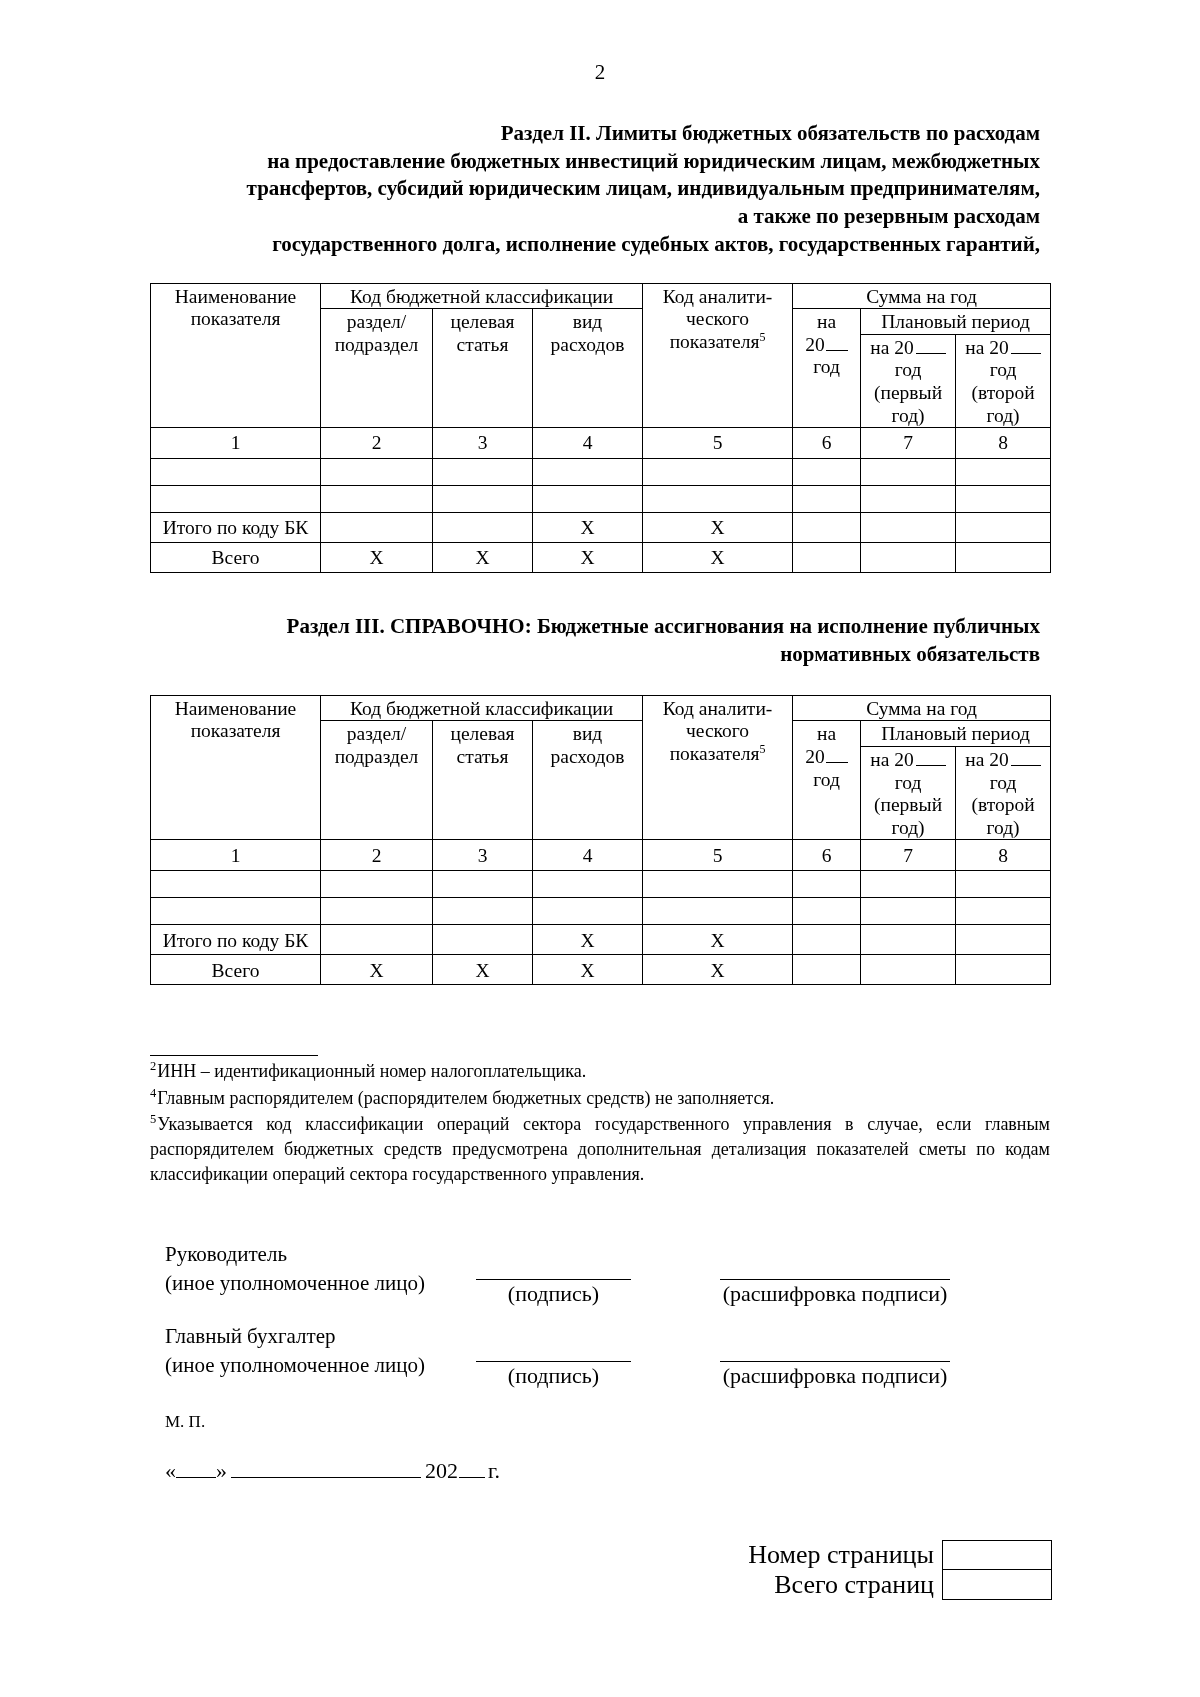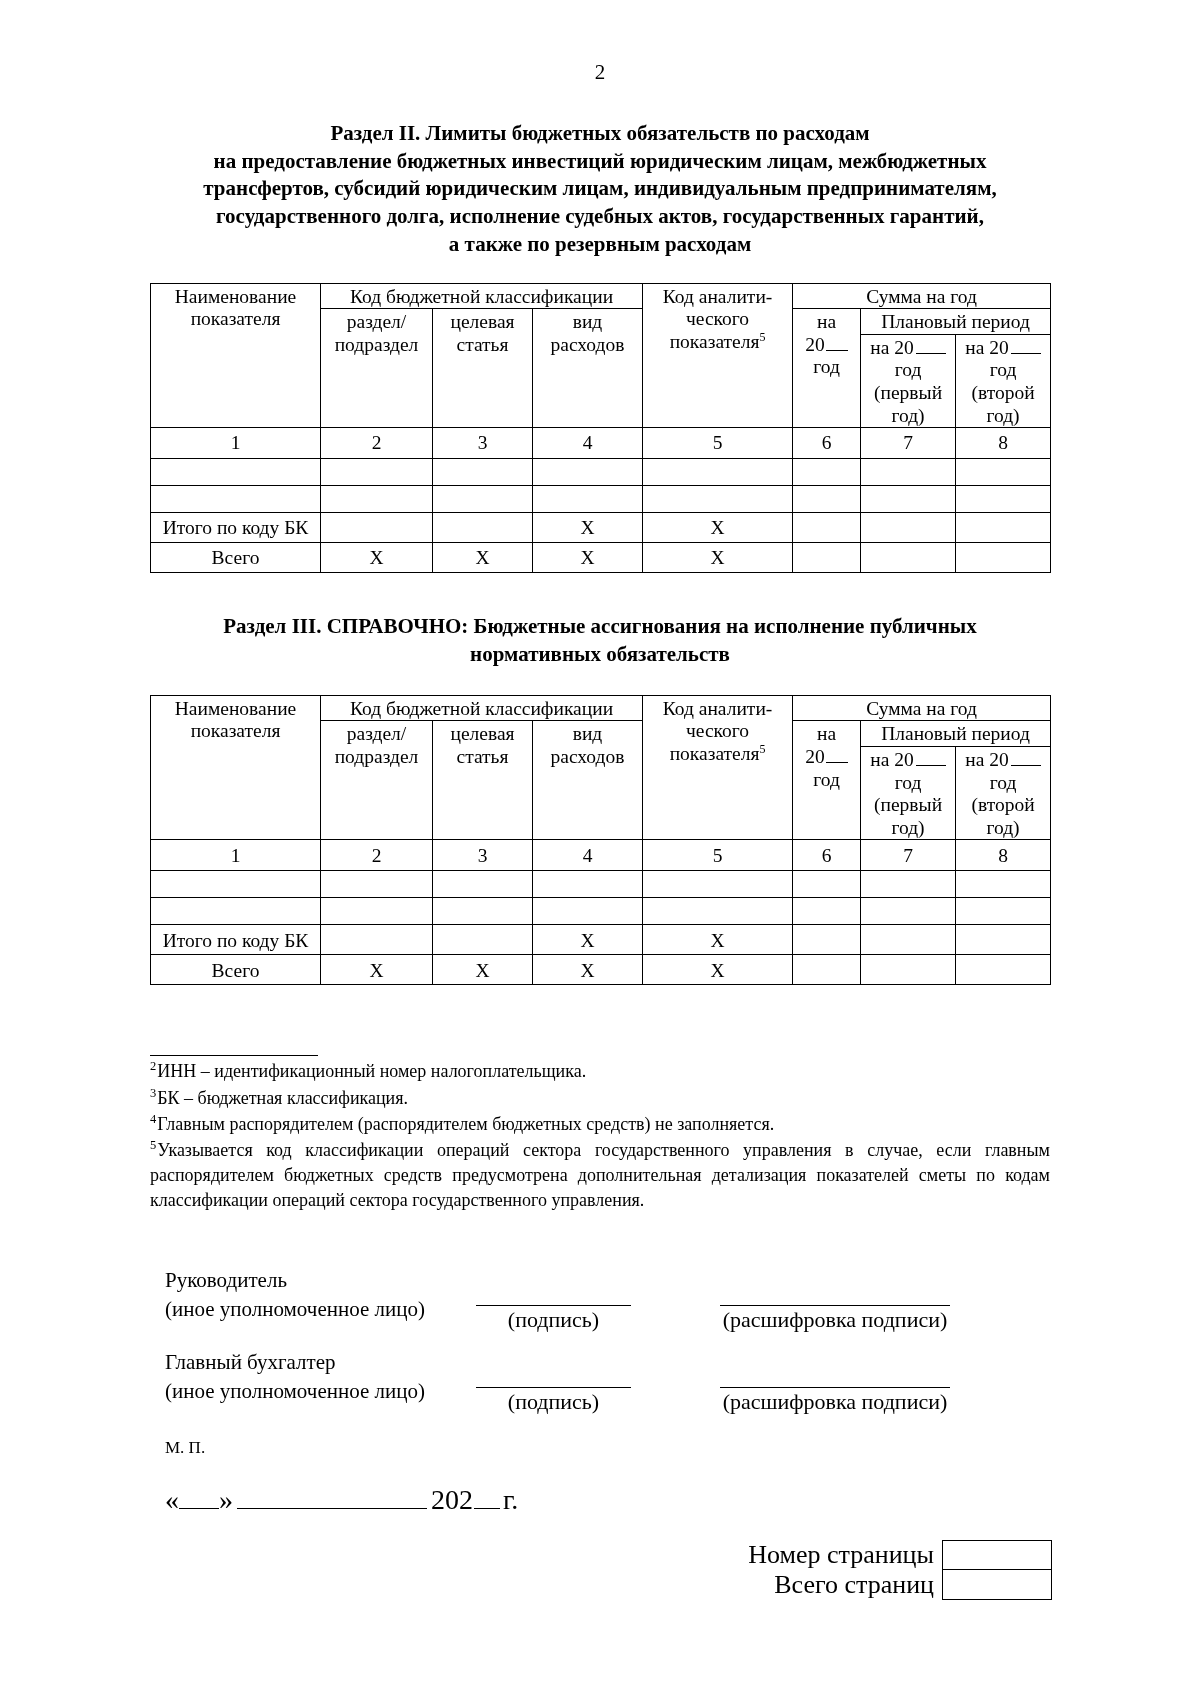--- a/index.html
+++ b/index.html
@@ -33,21 +33,21 @@
   .continuation {
     text-align: right;
     font-size: 21px;
     padding-right: 148px;
     padding-top: 32px;
     line-height: 1;
   }
 
   
   .section-title {
-    text-align: center;
+    text-align: right;
     font-weight: bold;
     font-size: 21px;
     line-height: 1.32;
     margin: 0 auto;
     width: 880px;
   }
   .title-block-2 { margin-top: 37px; }
   .title-block-3 { margin-top: 40px; }
   .section-title .ln { display: block; }
 
@@ -184,21 +184,21 @@
     padding-top: 22px;
     padding-left: 15px;
     font-size: 17px;
     box-sizing: border-box;
   }
   .dateline {
     width: 900px;
     margin: 0 auto;
     padding-top: 26px;
     padding-left: 15px;
-    font-size: 28px;
+    font-size: 22px;
     box-sizing: border-box;
     white-space: nowrap;
   }
   .d-blank-sm {
     display: inline-block;
     border-bottom: 1.6px solid #000;
     width: 40px;
     height: 0.85em;
   }
   .d-blank-lg {
@@ -246,22 +246,22 @@
 
 <div class="page">
 
   <div class="page-number-top">2</div>
 
 
   <div class="section-title title-block-2">
     <span class="ln">Раздел II. Лимиты бюджетных обязательств по расходам</span>
     <span class="ln">на предоставление бюджетных инвестиций юридическим лицам, межбюджетных</span>
     <span class="ln">трансфертов, субсидий юридическим лицам, индивидуальным предпринимателям,</span>
+    <span class="ln">а также по резервным расходам</span>
     <span class="ln">государственного долга, исполнение судебных актов, государственных гарантий,</span>
-    <span class="ln">а также по резервным расходам</span>
   </div>
 
   <div class="tbl-wrap first">
     <table class="form">
       <colgroup>
         <col class="c1">
           <col class="c2">
           <col class="c3">
           <col class="c4">
         <col class="c5">
@@ -468,21 +468,20 @@
           <td class="sumrow"></td>
           <td class="sumrow"></td>
         </tr>
       </tbody>
     </table>
   </div>
 
   <div class="footnotes">
     <div class="fn-rule"></div>
     <p class="fn"><span class="mark">2</span><span>ИНН – идентификационный номер налогоплательщика.</span></p>
-    <p class="fn"><span class="mark">3</span><span>БК – бюджетная классификация.</span></p>
     <p class="fn"><span class="mark">4</span><span>Главным распорядителем (распорядителем бюджетных средств) не заполняется.</span></p>
     <p class="fn justified"><span class="mark">5</span><span>Указывается код классификации операций сектора государственного управления в случае, если главным распорядителем бюджетных средств предусмотрена дополнительная детализация показателей сметы по кодам классификации операций сектора государственного управления.</span></p>
   </div>
 
   <div class="signatures">
     <div class="sig-row">
       <div class="sig-label">
         <span>Руководитель</span><br>
         <span>(иное уполномоченное лицо)</span>
       </div>

